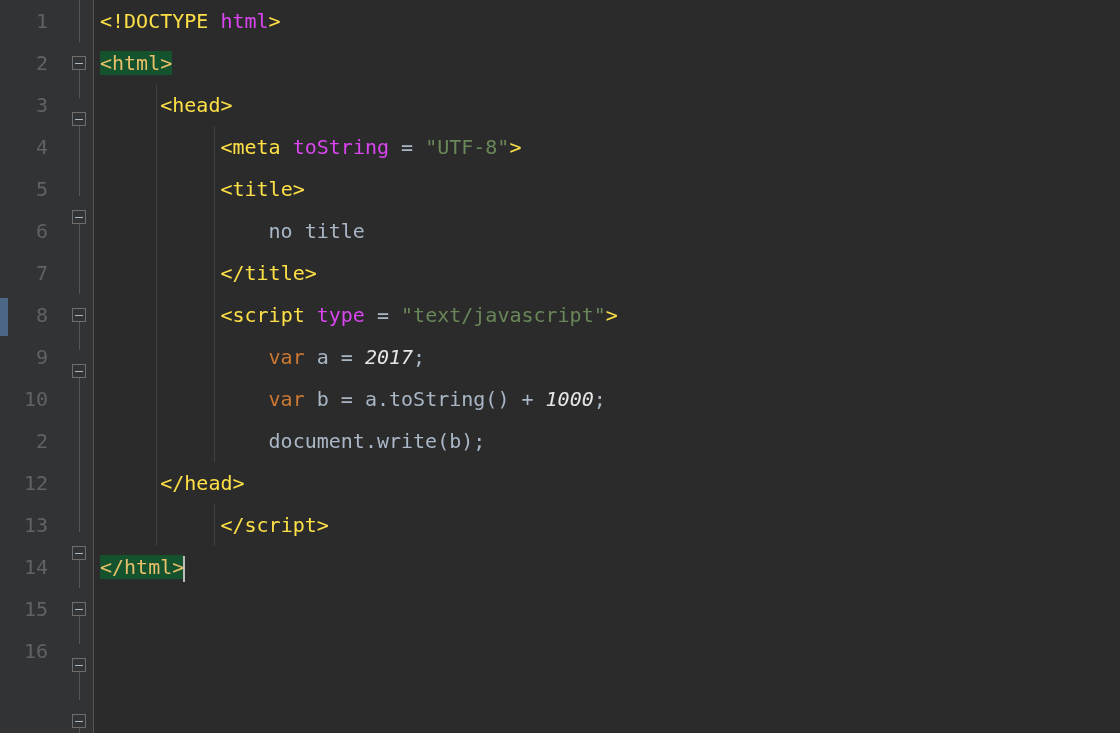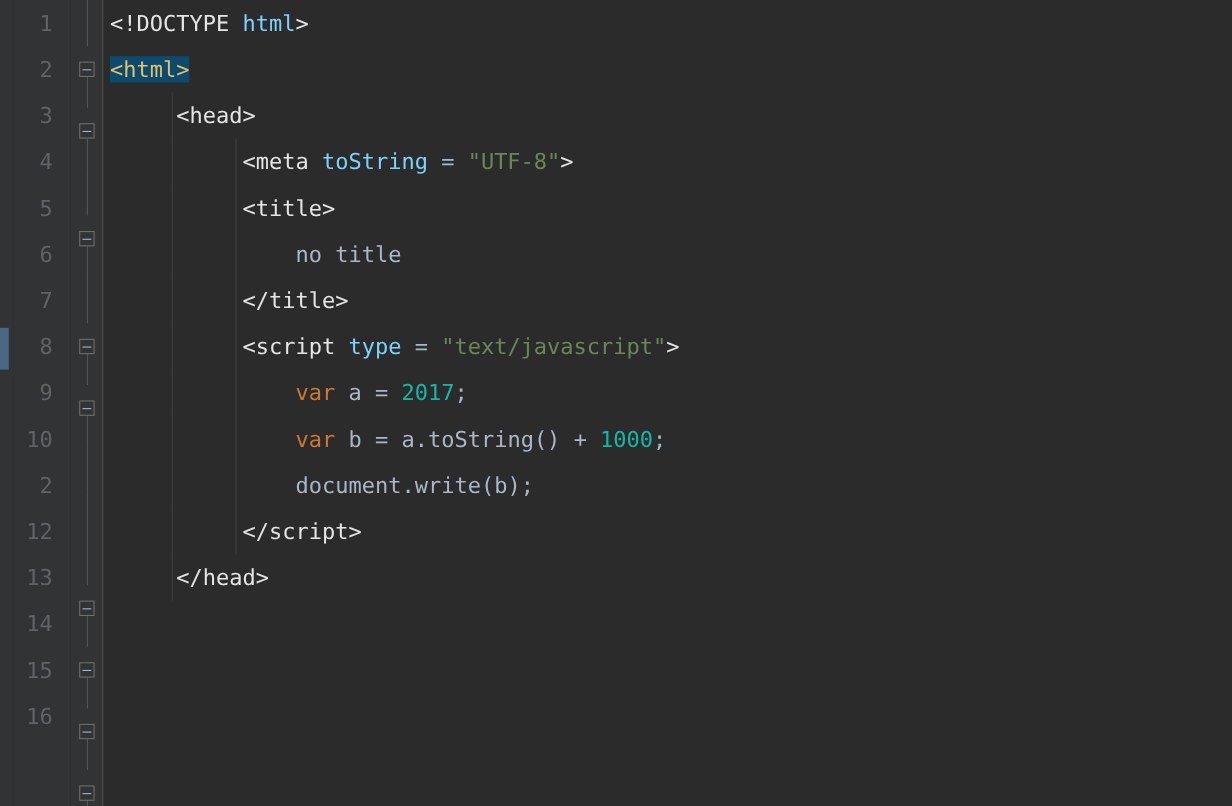--- a/index.html
+++ b/index.html
@@ -85,29 +85,29 @@
   }
   .indent-guide {
     position: absolute;
     top: 0;
     bottom: 0;
     width: 1px;
     background: #404040;
   }
   .ig1 { left: 56px; }
   .ig2 { left: 114px; }
-  .tag { color: #e5e5e5; }
-  .attr { color: #7dd3fc; }
+  .tag { color: #fde047; }
+  .attr { color: #d946ef; }
   .str { color: #6a8759; }
   .kw { color: #cc7832; }
-  .num { color: #14b8a6; }
+  .num { color: #e5e5e5; font-style: italic; }
   .id { color: #a9b7c6; }
   .punct { color: #a9b7c6; }
   .hl-tag {
-    background: #0c4a6e;
+    background: #14532d;
     color: #e8bf6a;
     padding: 0;
   }
   .caret {
     display: inline-block;
     width: 2px;
     height: 26px;
     background: #bbbbbb;
     vertical-align: middle;
     margin-left: -1px;
@@ -221,20 +221,21 @@
     <div class="code-row"><span class="indent-guide ig1"></span><span class="indent-guide ig2"></span>          <span class="tag">&lt;/title&gt;</span></div>
 
     <div class="code-row"><span class="indent-guide ig1"></span><span class="indent-guide ig2"></span>          <span class="tag">&lt;script </span><span class="attr">type</span><span class="punct"> = </span><span class="str">"text/javascript"</span><span class="tag">&gt;</span></div>
 
     <div class="code-row"><span class="indent-guide ig1"></span><span class="indent-guide ig2"></span>              <span class="kw">var</span><span> </span><span class="id">a</span><span class="punct"> = </span><span class="num">2017</span><span class="punct">;</span></div>
 
     <div class="code-row"><span class="indent-guide ig1"></span><span class="indent-guide ig2"></span>              <span class="kw">var</span><span> </span><span class="id">b</span><span class="punct"> = </span><span class="id">a</span><span class="punct">.</span><span class="id">toString</span><span class="punct">()</span><span class="punct"> + </span><span class="num">1000</span><span class="punct">;</span></div>
 
     <div class="code-row"><span class="indent-guide ig1"></span><span class="indent-guide ig2"></span>              <span class="id">document</span><span class="punct">.</span><span class="id">write</span><span class="punct">(</span><span class="id">b</span><span class="punct">)</span><span class="punct">;</span></div>
 
+    <div class="code-row"><span class="indent-guide ig1"></span>     <span class="tag">&lt;/head&gt;</span></div>
+
     <div class="code-row"><span class="indent-guide ig1"></span><span class="indent-guide ig2"></span>          <span class="tag">&lt;/script&gt;</span></div>
 
-    <div class="code-row"><span class="indent-guide ig1"></span>     <span class="tag">&lt;/head&gt;</span></div>
-
-
-
+
+
+    <div class="code-row"><span class="hl-tag">&lt;/html&gt;</span><span class="caret"></span></div>
   </div>
 </div>
 
 </body></html>

